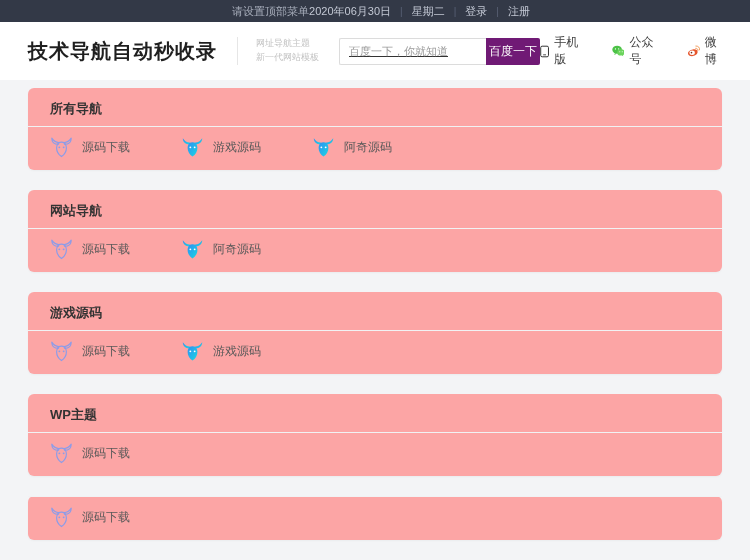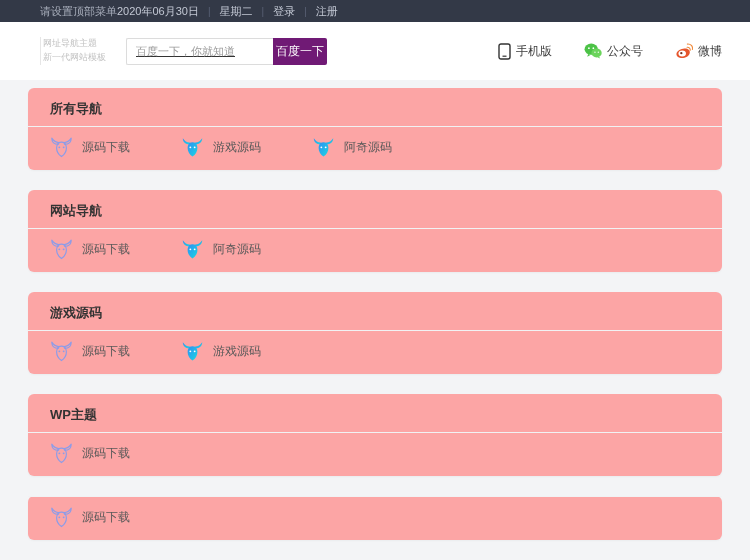--- a/index.html
+++ b/index.html
@@ -8,39 +8,39 @@
     font-family: "Liberation Sans", sans-serif;
     background: #f3f4f6;
     display: flex;
     flex-direction: column;
     overflow: hidden;
   }
   
   .topbar {
     height: 22px; flex: 0 0 22px;
     background: #333947;
-    display: flex; align-items: center; justify-content: flex-start;
+    display: flex; align-items: center; justify-content: center;
     padding: 0 28px;
     font-size: 11px; color: #a7adba;
   }
   .topbar-hint { padding-left: 12px; cursor: pointer; }
   .topbar-right { display: flex; align-items: center; color: #c3c8d4; }
   .topbar-right .sep { color: #596075; margin: 0 9px; font-size: 10px; }
   .topbar-right span[data-interactable="true"] { cursor: pointer; }
   
   .header {
     height: 58px; flex: 0 0 58px;
     background: #ffffff;
     display: flex; align-items: center;
     padding: 0 28px;
   }
   .site-title { font-size: 20px; font-weight: bold; color: #1f1f1f; letter-spacing: 1px; white-space: nowrap; }
   .tagline {
     border-left: 1px solid #e6e6e6;
-    margin-left: 12px; padding-left: 2px;
+    margin-left: 20px; padding-left: 18px;
     font-size: 9px; color: #c2c2c2; line-height: 1.55; white-space: nowrap;
   }
   .search { display: flex; margin-left: 20px; }
   .search input {
     width: 147px; height: 27px;
     border: 1px solid #dcdcdc; border-right: none;
     border-radius: 2px 0 0 2px;
     padding: 0 9px; font-size: 11px; color: #333;
     outline: none;
     font-family: "Liberation Sans", sans-serif;
@@ -103,20 +103,21 @@
     <span class="sep" data-interactable="false">|</span>
     <span data-interactable="false">星期二</span>
     <span class="sep" data-interactable="false">|</span>
     <span data-interactable="true">登录</span>
     <span class="sep" data-interactable="false">|</span>
     <span data-interactable="true">注册</span>
   </div>
 </div>
 
 <div class="header" data-interactable="false">
+  <div class="site-title" data-interactable="true">技术导航自动秒收录</div>
   <div class="tagline" data-interactable="false">
     <div data-interactable="false">网址导航主题</div>
     <div data-interactable="false">新一代网站模板</div>
   </div>
   <div class="search" data-interactable="false">
     <input type="text" data-interactable="true" placeholder="百度一下，你就知道" style="">
     <button data-interactable="true">百度一下</button>
   </div>
   <div class="header-links" data-interactable="false">
     <div class="hlink" data-interactable="true">

